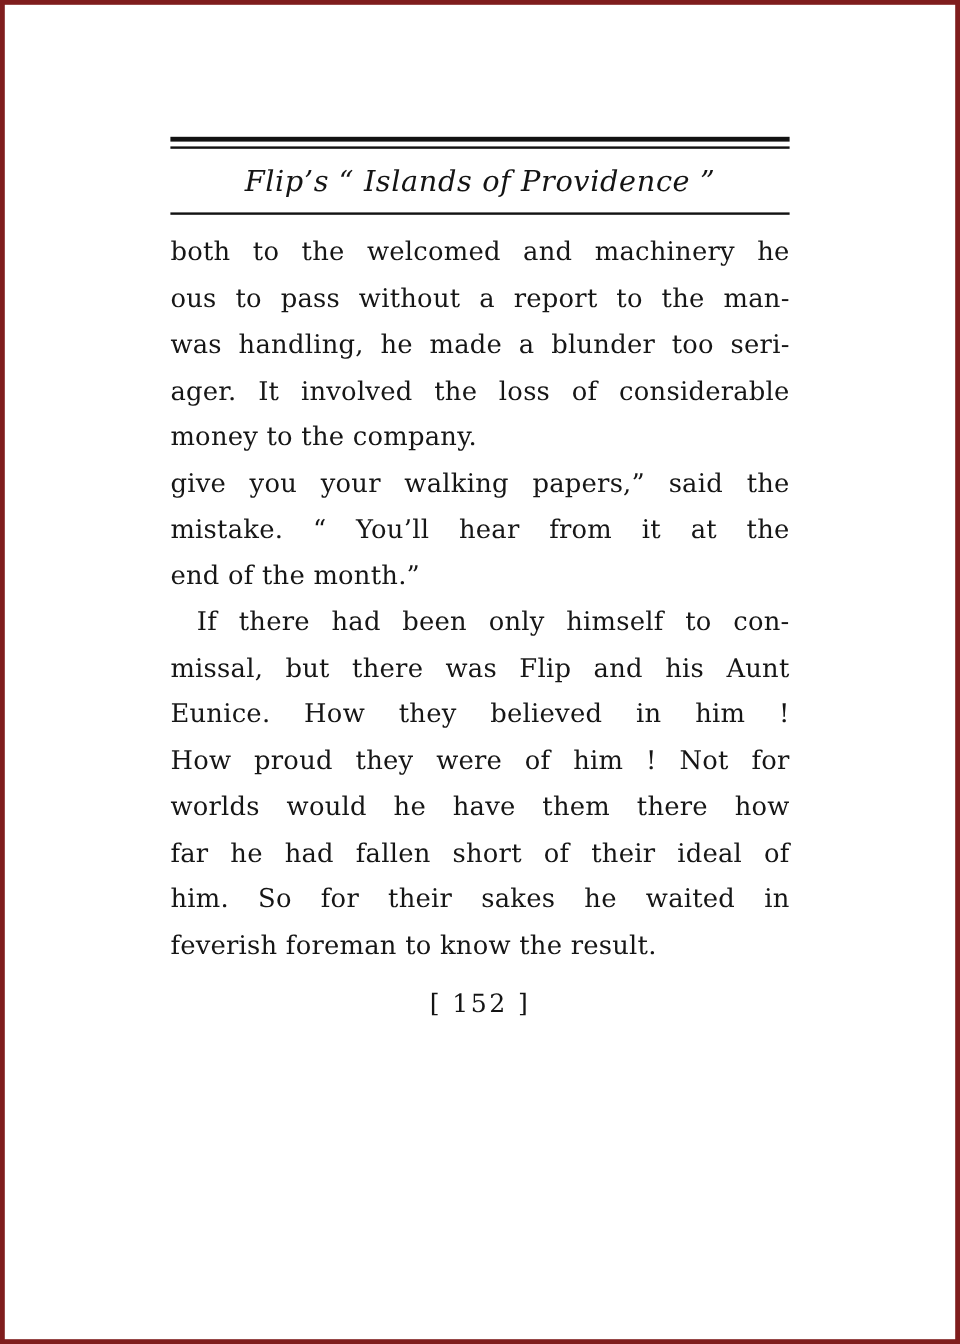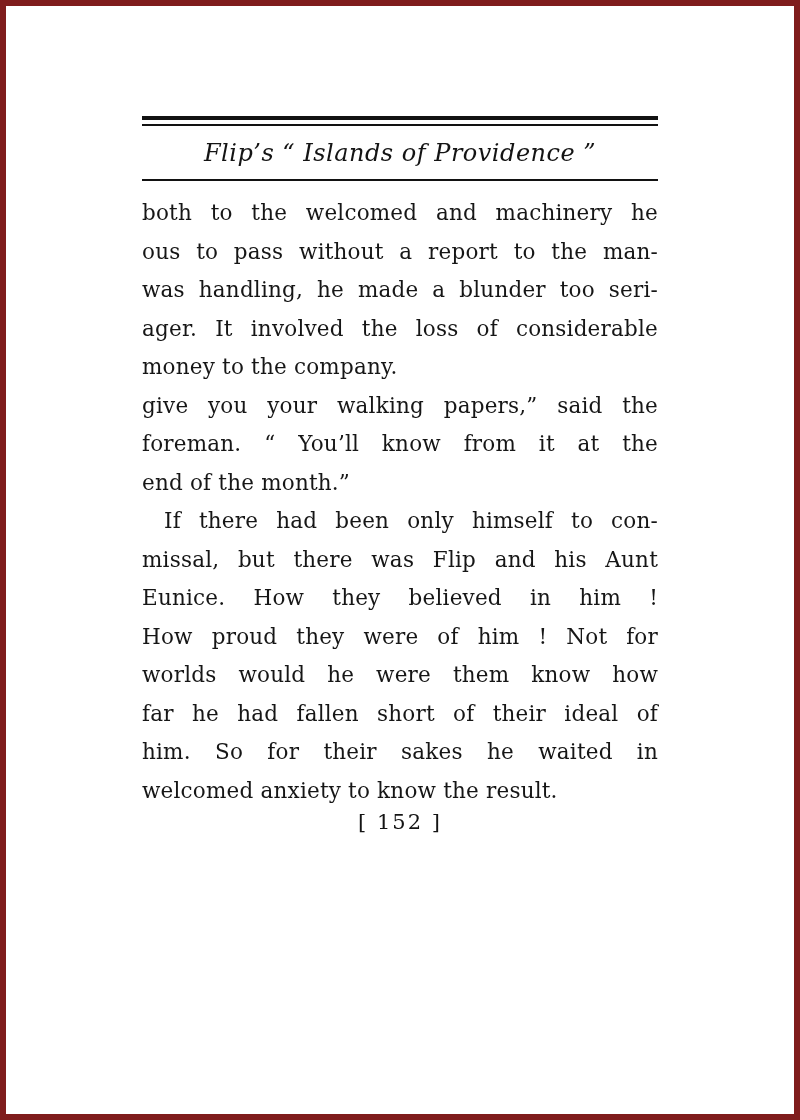--- a/index.html
+++ b/index.html
@@ -1,21 +1,21 @@
 <!DOCTYPE html>
 <html><head>
 <meta charset="utf-8">
 <style>
   * { box-sizing: border-box; }
   html, body { margin: 0; padding: 0; background: #ffffff; }
   .page {
     width: 800px;
     height: 1120px;
     background: #ffffff;
-    border: 6px solid #7f1d1d;
+    border: 4px solid #7f1d1d;
     position: relative;
     font-family: "DejaVu Serif", "Liberation Serif", serif;
     color: #161616;
     overflow: hidden;
   }
   .content {
     width: 516px;
     margin: 0 auto;
     padding-top: 110px;
   }
@@ -39,21 +39,21 @@
   }
   .line {
     line-height: 38.5px;
     text-align: justify;
     text-align-last: justify;
     min-height: 38.5px;
   }
   .line.last { text-align-last: left; }
   .line.indent { text-indent: 22px; }
   .page-number {
-    margin-top: 0;
+    margin-top: 16px;
     text-align: center;
     font-size: 21px;
     letter-spacing: 2px;
     color: #141414;
   }
 </style>
 </head>
 <body>
 
 <div class="page">
@@ -66,27 +66,27 @@
       <div class="rule-single"></div>
     </div>
 
     <div class="body-text" id="body-text">
         <div class="line">both to the welcomed and machinery he</div>
         <div class="line">ous to pass without a report to the man-</div>
         <div class="line">was handling, he made a blunder too seri-</div>
         <div class="line">ager. It involved the loss of considerable</div>
         <div class="line last">money to the company.</div>
         <div class="line">give you your walking papers,” said the</div>
-        <div class="line">foreman. “ You’ll know from it at the</div>
+        <div class="line">mistake. “ You’ll hear from it at the</div>
         <div class="line last">end of the month.”</div>
         <div class="line indent">If there had been only himself to con-</div>
         <div class="line">missal, but there was Flip and his Aunt</div>
         <div class="line">Eunice. How they believed in him !</div>
         <div class="line">How proud they were of him ! Not for</div>
-        <div class="line">worlds would he were them know how</div>
+        <div class="line">worlds would he have them there how</div>
         <div class="line">far he had fallen short of their ideal of</div>
         <div class="line">him. So for their sakes he waited in</div>
-        <div class="line last">welcomed anxiety to know the result.</div>
+        <div class="line last">feverish foreman to know the result.</div>
       </div>
 
     <div class="page-number">[ 152 ]</div>
   </div>
 </div>
 
 </body></html>

